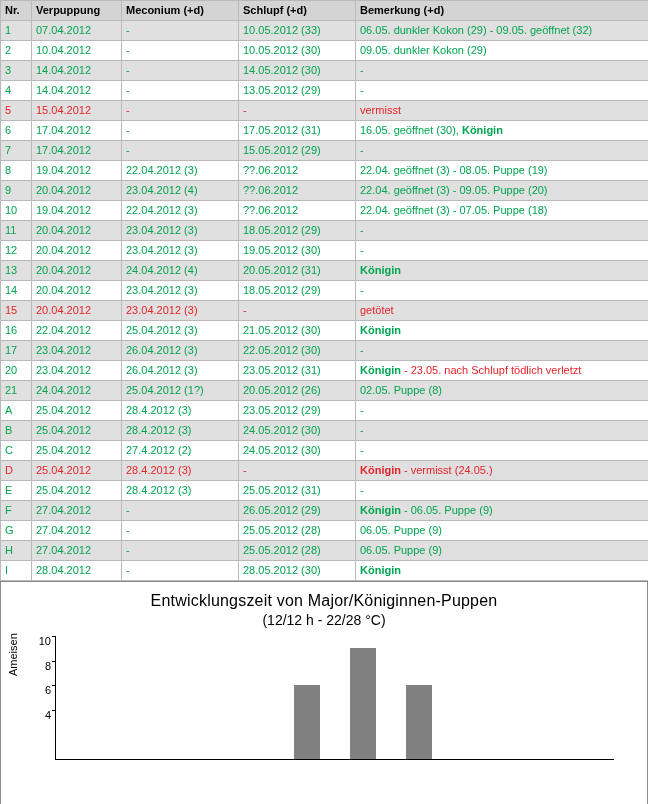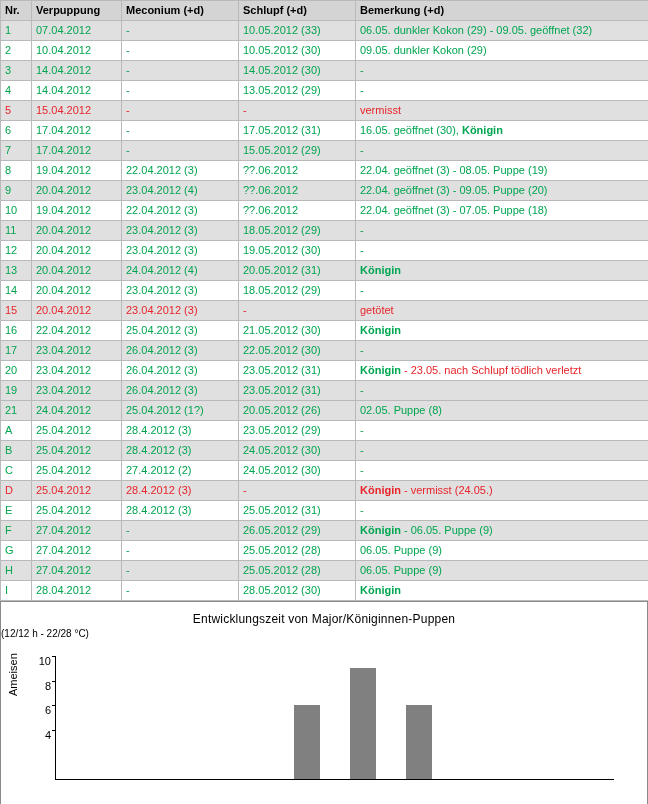--- a/index.html
+++ b/index.html
@@ -58,27 +58,28 @@
   #chart-panel {
     width: 648px;
     height: 235px;
     background: #ffffff;
     border: 1px solid #8a8a8a;
     box-sizing: border-box;
     position: relative;
   }
   #chart-title {
     text-align: center;
-    font-size: 12px;
+    font-size: 16px;
     color: #000000;
     margin-top: 10px;
     letter-spacing: 0.2px;
   }
   #chart-subtitle {
-    font-size: 10px;
+    text-align: center;
+    font-size: 14px;
     color: #000000;
     margin-top: 2px;
   }
   #plot-wrap {
     position: absolute;
     left: 0; top: 46px;
     width: 648px; height: 189px;
   }
   
   .plot-area {
@@ -267,27 +268,20 @@
           <td class="c-green">-</td>
         </tr>
         <tr class="row-plain">
           <td class="c-green">20</td>
           <td class="c-green">23.04.2012</td>
           <td class="c-green">26.04.2012 (3)</td>
           <td class="c-green">23.05.2012 (31)</td>
           <td class="c-green"><span class="bold">Königin</span><span class="c-red" style="color: rgb(232, 35, 42);"> - 23.05. nach Schlupf tödlich verletzt</span></td>
         </tr>
         <tr class="row-shade">
-          <td class="c-green">19</td>
-          <td class="c-green">23.04.2012</td>
-          <td class="c-green">26.04.2012 (3)</td>
-          <td class="c-green">23.05.2012 (31)</td>
-          <td class="c-green">-</td>
-        </tr>
-        <tr class="row-shade">
           <td class="c-green">21</td>
           <td class="c-green">24.04.2012</td>
           <td class="c-green">25.04.2012 (1?)</td>
           <td class="c-green">20.05.2012 (26)</td>
           <td class="c-green">02.05. Puppe (8)</td>
         </tr>
         <tr class="row-plain">
           <td class="c-green">A</td>
           <td class="c-green">25.04.2012</td>
           <td class="c-green">28.4.2012 (3)</td>

